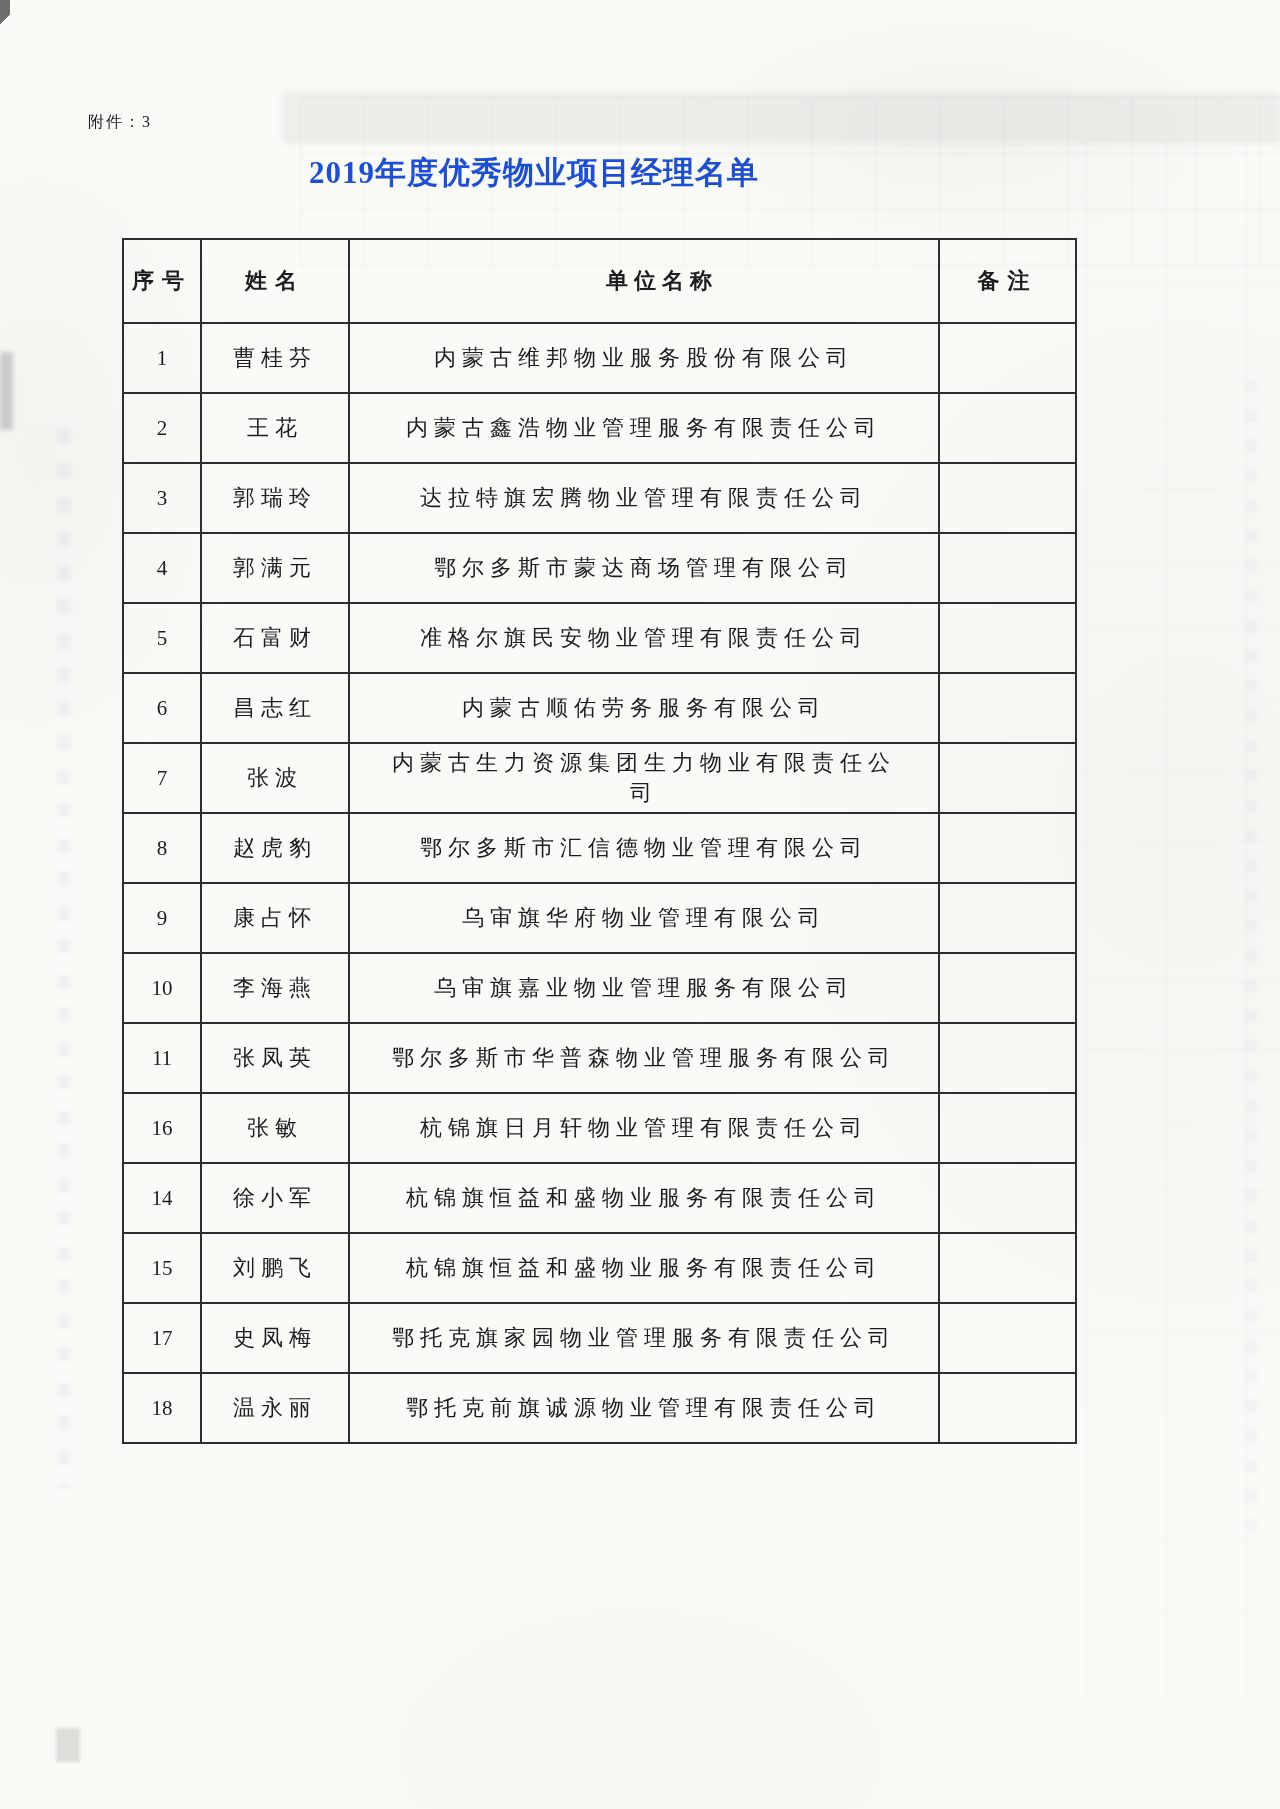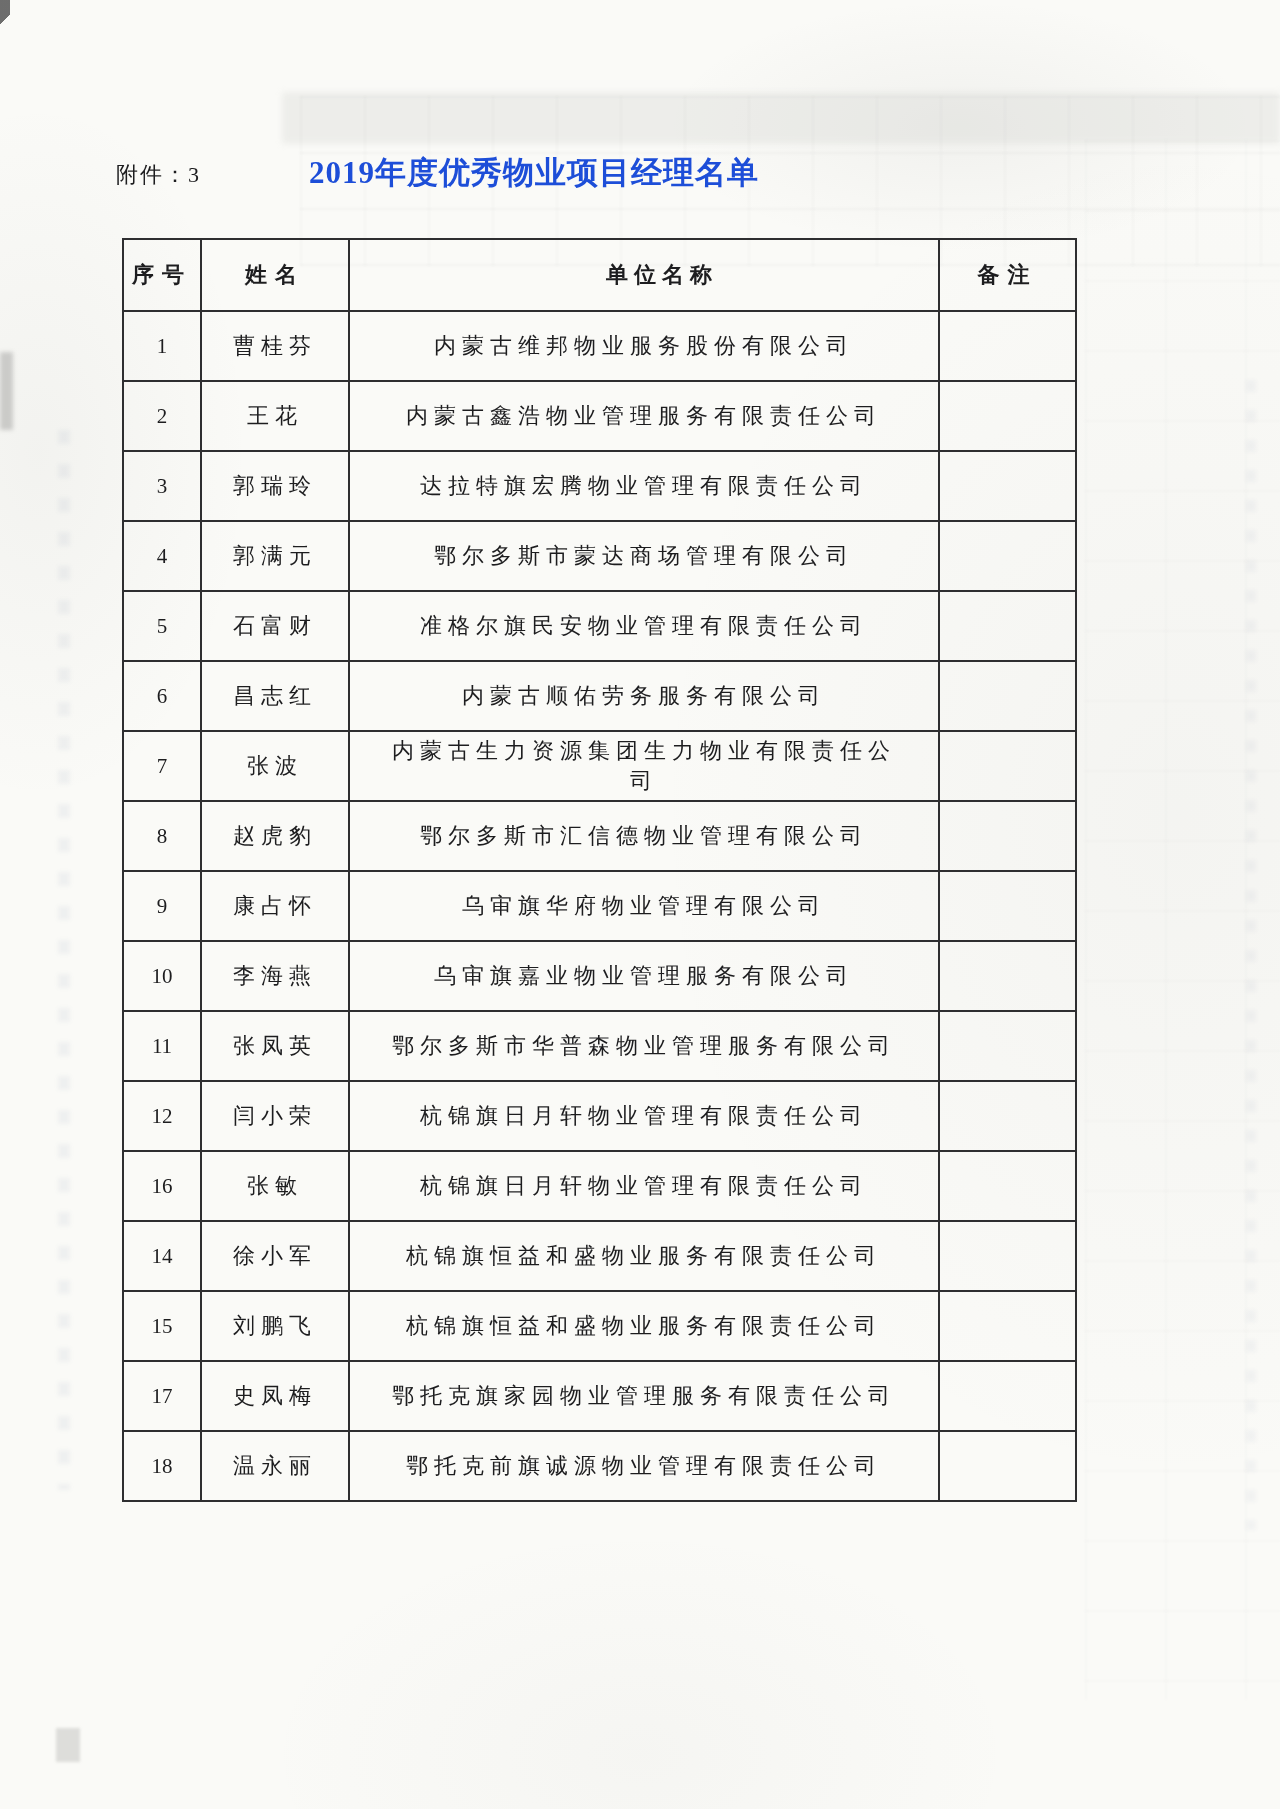--- a/index.html
+++ b/index.html
@@ -34,30 +34,30 @@
     filter:blur(1px);}
   .ghost-script-left{left:58px;top:430px;width:12px;height:1060px;opacity:.5;
     background:repeating-linear-gradient(180deg, rgba(95,112,150,.14) 0 14px, transparent 14px 34px);
     filter:blur(2px);}
   .ghost-script-right{left:1246px;top:380px;width:10px;height:1150px;opacity:.45;
     background:repeating-linear-gradient(180deg, rgba(95,112,150,.12) 0 12px, transparent 12px 30px);
     filter:blur(2px);}
   .bottom-smudge{left:56px;top:1728px;width:24px;height:34px;background:#a8a8a6;opacity:.35;filter:blur(1.5px);}
 
   
-  .attachment{position:absolute;left:116px;top:112px;font-size:22px;letter-spacing:2px;margin-top:48px;}
+  .attachment{position:absolute;left:88px;top:112px;font-size:16px;letter-spacing:2px;}
   .doc-title{position:absolute;left:534px;top:152px;transform:translateX(-50%);
     margin:0;font-size:31px;font-weight:bold;letter-spacing:1px;white-space:nowrap;color:#1d4ed8;}
 
   
   table.roster{position:absolute;left:122px;top:238px;width:953px;
     border-collapse:collapse;table-layout:fixed;background:transparent;}
   .roster th,.roster td{border:2px solid #2e2e30;text-align:center;vertical-align:middle;
     font-weight:normal;color:#1d1d1f;padding:0;}
-  .roster thead tr{height:72px;margin-left:46px;}
+  .roster thead tr{height:84px;margin-left:46px;}
   .roster tbody tr{height:70px;}
   .roster th{font-size:22px;font-weight:bold;letter-spacing:8px;}
   .roster th.h-company{letter-spacing:6px;padding-left:36px;}
   td.seq{font-size:21px;font-family:"Liberation Serif","DejaVu Serif",serif;}
   td.name{font-size:22px;letter-spacing:6px;}
   td.company{font-size:22px;letter-spacing:6px;line-height:1.35;padding:0 36px;}
   td.remark{font-size:20px;}
   col.c-seq{width:78px;} col.c-name{width:148px;} col.c-company{width:590px;} col.c-remark{width:137px;}
 </style>
 </head>
@@ -163,26 +163,20 @@
     <td class="remark"></td>
   </tr>
 
   <tr>
     <td class="seq">11</td>
     <td class="name">张凤英</td>
     <td class="company">鄂尔多斯市华普森物业管理服务有限公司</td>
     <td class="remark"></td>
   </tr>
 
-  <tr>
-    <td class="seq">12</td>
-    <td class="name">闫小荣</td>
-    <td class="company">杭锦旗日月轩物业管理有限责任公司</td>
-    <td class="remark"></td>
-  </tr>
 
   <tr>
     <td class="seq">16</td>
     <td class="name">张敏</td>
     <td class="company">杭锦旗日月轩物业管理有限责任公司</td>
     <td class="remark"></td>
   </tr>
 
   <tr>
     <td class="seq">14</td>

